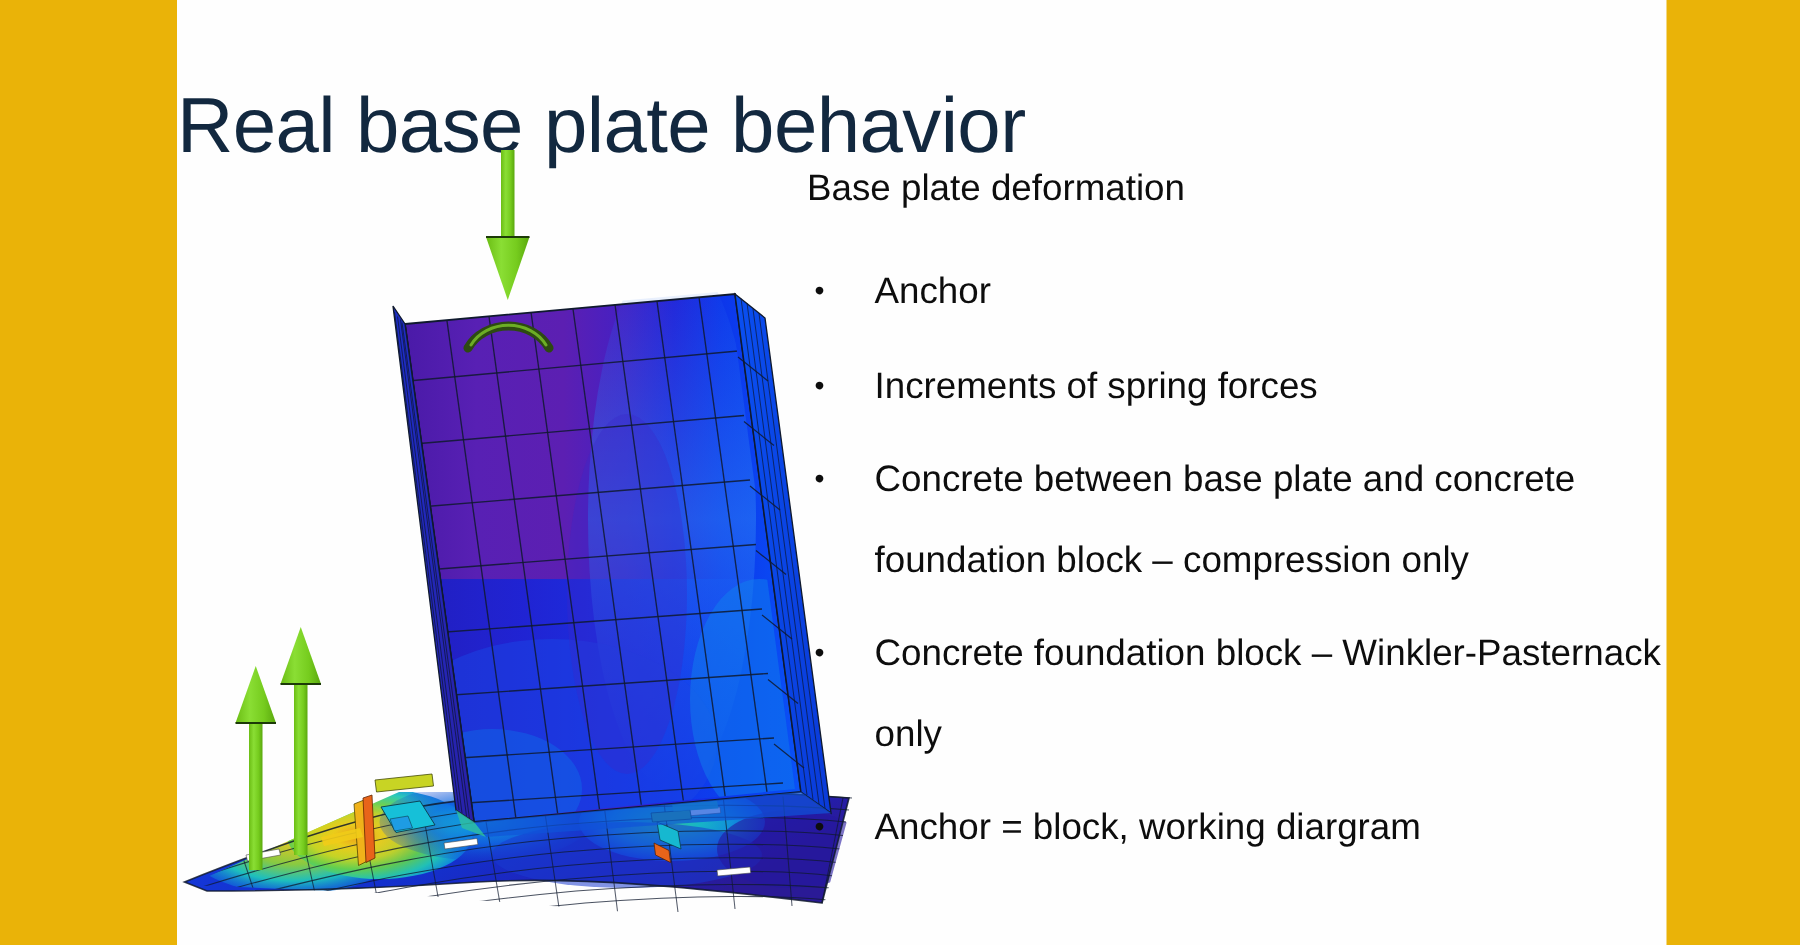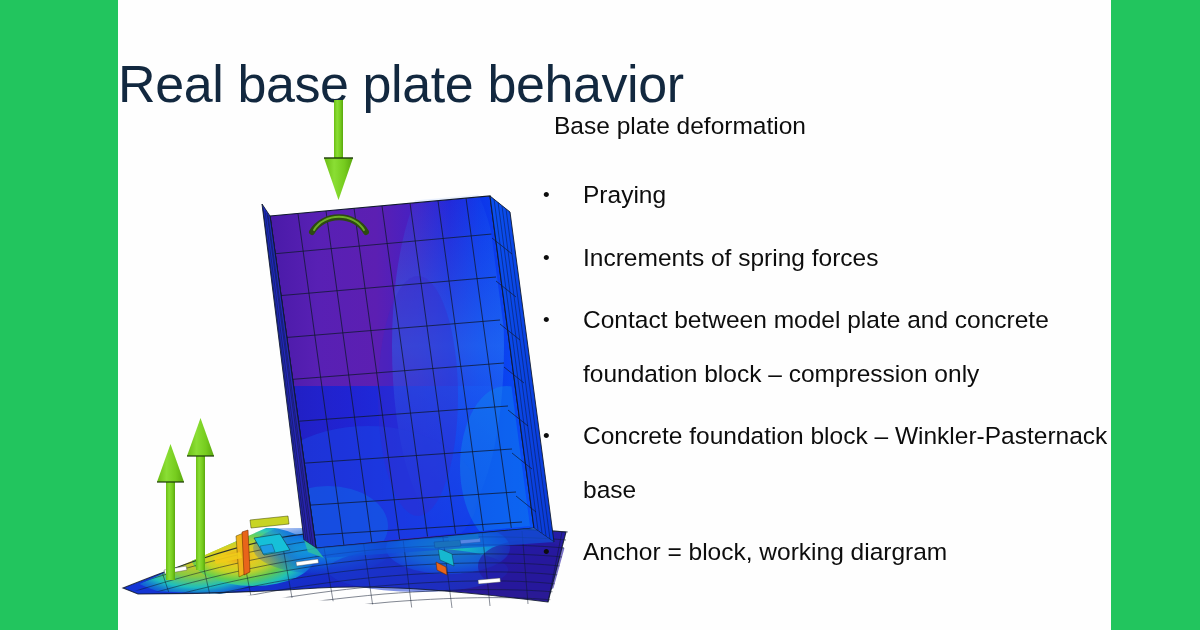--- a/index.html
+++ b/index.html
@@ -13,21 +13,21 @@
     height: 630px;
     overflow: hidden;
     font-family: "Liberation Sans", sans-serif;
     -webkit-font-smoothing: antialiased;
   }
 
   #slide {
     position: relative;
     width: 1200px;
     height: 630px;
-    background: #22c55e;
+    background: #eab308;
   }
 
   
   #slide-canvas {
     position: absolute;
     left: 118px;
     top: 0px;
     width: 993px;
     height: 630px;
     background: #fefefe;
@@ -53,21 +53,21 @@
     position: absolute;
     left: 538px;
     top: 104px;
     width: 572px;
   }
 
   .lead {
     font-size: 24.5px;
     line-height: 44px;
     color: #0d0d0d;
-    margin: 0 0 20px 16px;
+    margin: 0 0 20px 0;
     white-space: nowrap;
   }
 
   .bullet-list {
     list-style: none;
     margin: 0;
     padding: 0;
   }
 
   .bullet-item {
@@ -382,36 +382,36 @@
   </div>
 
   <div id="body-col">
 
     <p class="lead">Base plate deformation</p>
 
     <ul class="bullet-list">
 
       <li class="bullet-item">
         <span class="bullet-dot">•</span>
-        <span class="bullet-text">Praying</span>
+        <span class="bullet-text">Anchor</span>
       </li>
 
       <li class="bullet-item">
         <span class="bullet-dot">•</span>
         <span class="bullet-text">Increments of spring forces</span>
       </li>
 
       <li class="bullet-item">
         <span class="bullet-dot">•</span>
-        <span class="bullet-text">Contact between model plate and concrete foundation block – compression only</span>
+        <span class="bullet-text">Concrete between base plate and concrete foundation block – compression only</span>
       </li>
 
       <li class="bullet-item">
         <span class="bullet-dot">•</span>
-        <span class="bullet-text">Concrete foundation block – Winkler-Pasternack base</span>
+        <span class="bullet-text">Concrete foundation block – Winkler-Pasternack only</span>
       </li>
 
       <li class="bullet-item">
         <span class="bullet-dot">•</span>
         <span class="bullet-text">Anchor = block, working diargram</span>
       </li>
 
     </ul>
   </div>
 

